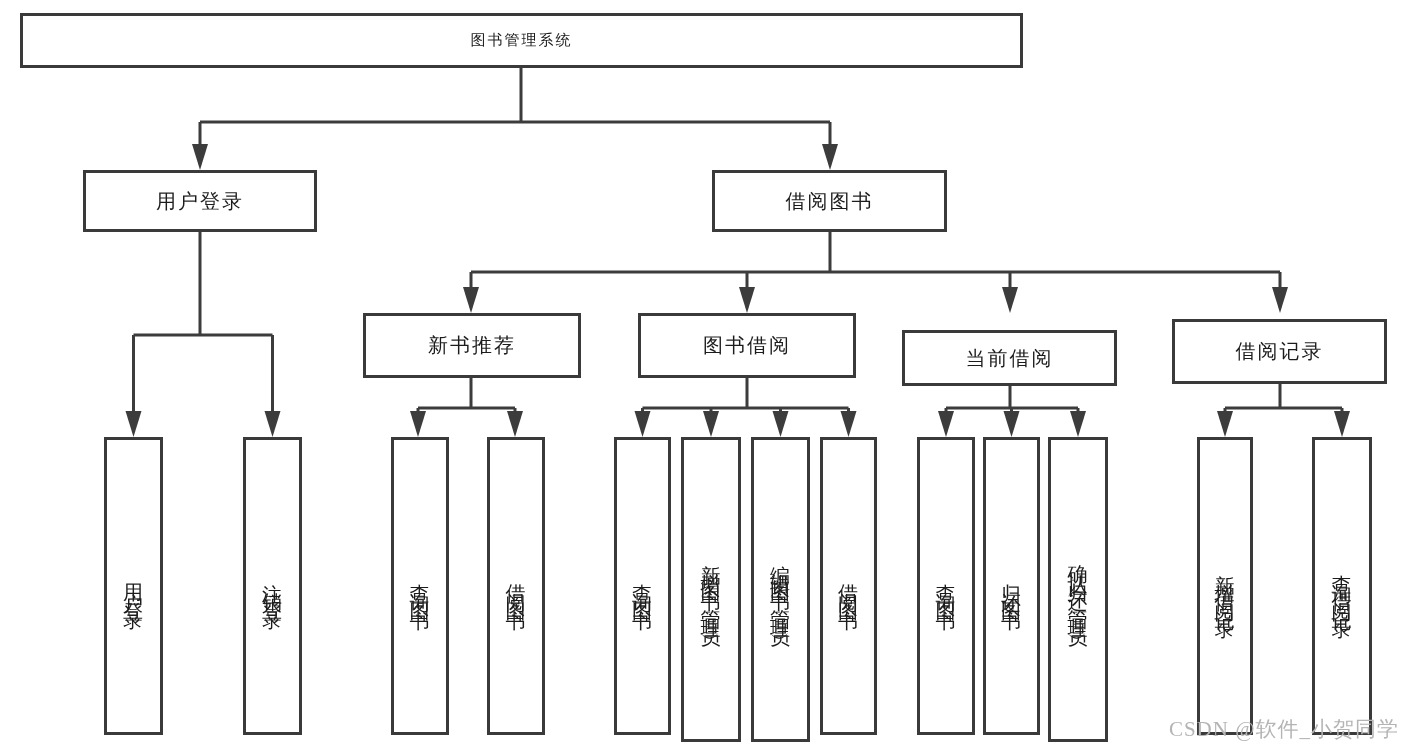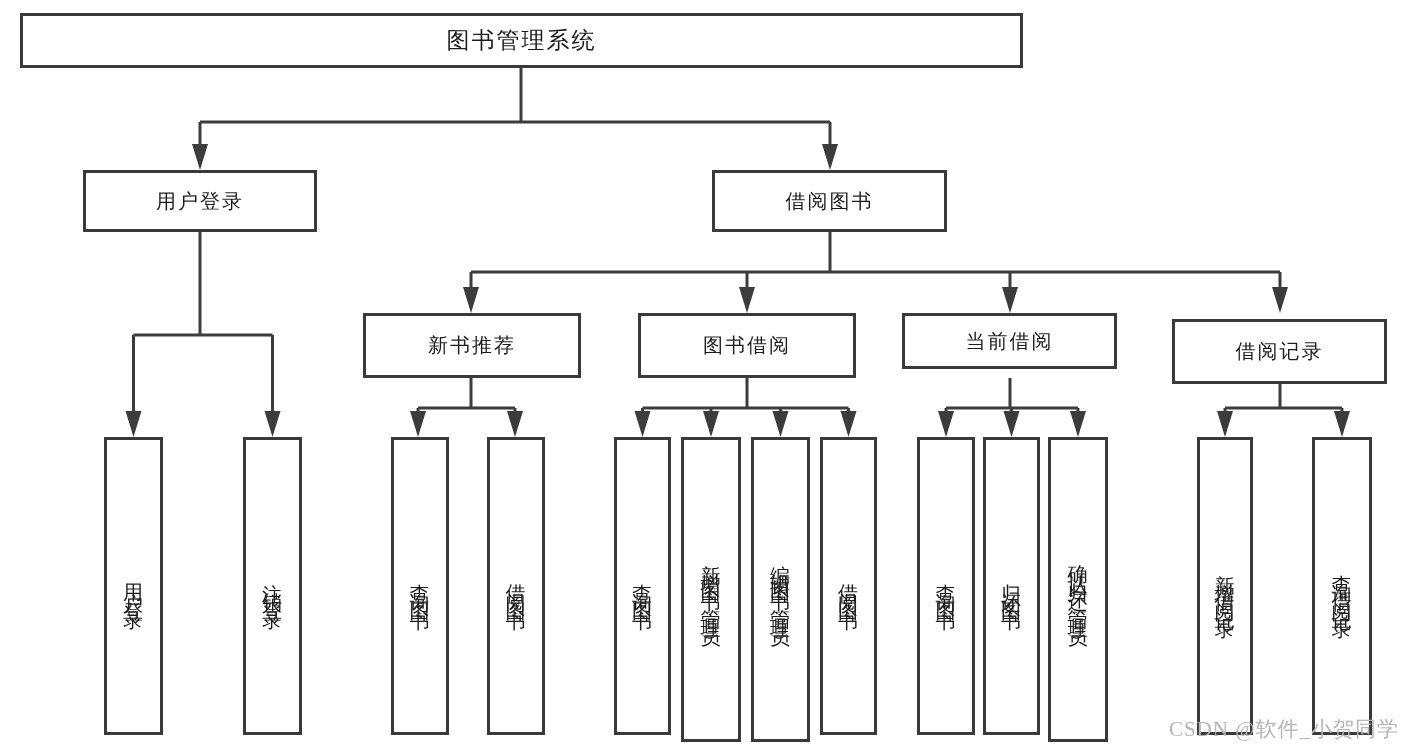--- a/index.html
+++ b/index.html
@@ -9,21 +9,21 @@
   .stage{
     position:relative;width:1405px;height:747px;background:#ffffff;overflow:hidden;
   }
   .connectors{position:absolute;left:0;top:0;z-index:1}
   .node{
     position:absolute;box-sizing:border-box;background:#ffffff;
     border:3px solid #3a3a3a;display:flex;align-items:center;justify-content:center;
     color:#1c1c1c;z-index:2;text-align:center;
   }
   .hbox{font-size:20px;letter-spacing:2px;white-space:nowrap}
-  .root{font-size:23px}
+  .root{font-size:15px}
   .vbox{
     writing-mode:vertical-rl;text-orientation:mixed;
     font-size:20px;letter-spacing:9px;line-height:1;
   }
   .watermark{
     position:absolute;right:6px;bottom:4px;z-index:3;
     font-size:21px;color:#b4b4b4;letter-spacing:1px;white-space:nowrap;font-family:Liberation Serif, serif;
   }
 </style>
 </head>
@@ -64,21 +64,21 @@
     </g>
   </svg>
 
   <div class="node hbox root" style="left:20px;top:13px;width:1003px;height:55px">图书管理系统</div>
 
   <div class="node hbox" style="left:83px;top:170px;width:234px;height:62px">用户登录</div>
   <div class="node hbox" style="left:712px;top:170px;width:235px;height:62px">借阅图书</div>
 
   <div class="node hbox" style="left:638px;top:313px;width:218px;height:65px">图书借阅</div>
   <div class="node hbox" style="left:363px;top:313px;width:218px;height:65px">新书推荐</div>
-  <div class="node hbox" style="left:902px;top:313px;width:215px;height:56px">当前借阅</div>
+  <div class="node hbox" style="left:902px;top:330px;width:215px;height:56px">当前借阅</div>
   <div class="node hbox" style="left:1172px;top:319px;width:215px;height:65px">借阅记录</div>
 
   <div class="node vbox" style="left:104px;top:437px;width:59px;height:298px">用户登录</div>
   <div class="node vbox" style="left:243px;top:437px;width:59px;height:298px">注销登录</div>
 
   <div class="node vbox" style="left:391px;top:437px;width:58px;height:298px">查询图书</div>
   <div class="node vbox" style="left:487px;top:437px;width:58px;height:298px">借阅图书</div>
 
   <div class="node vbox" style="left:614px;top:437px;width:57px;height:298px">查询图书</div>
   <div class="node vbox" style="left:681px;top:437px;width:60px;height:305px">新增图书（管理员）</div>

